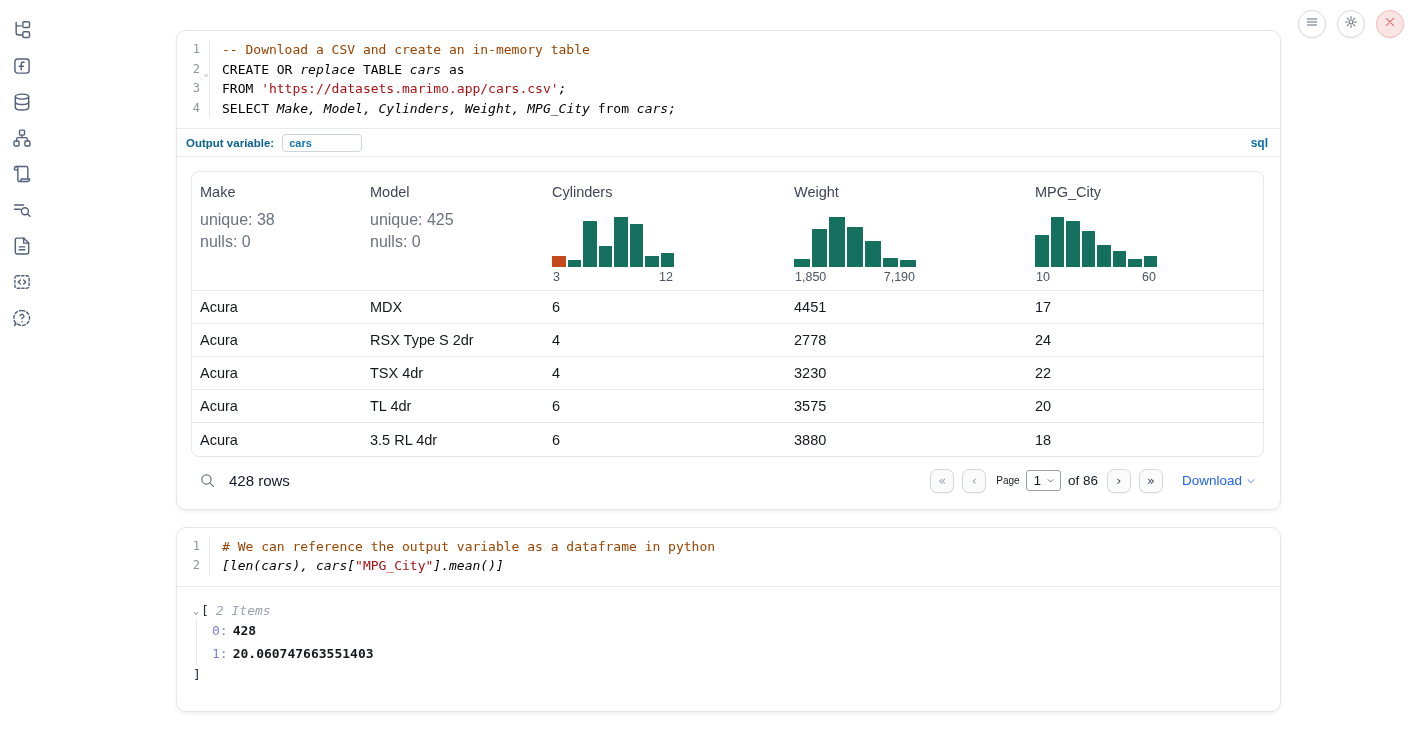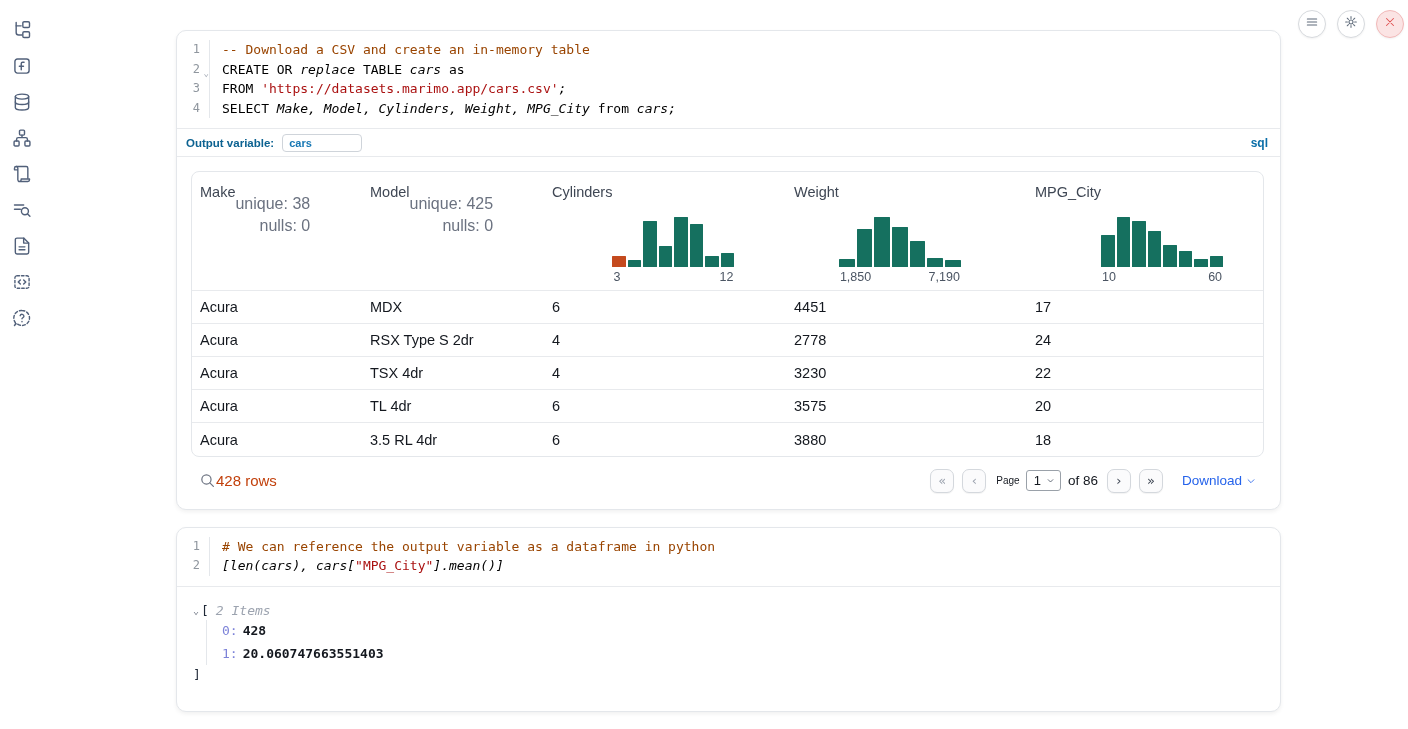--- a/index.html
+++ b/index.html
@@ -52,35 +52,35 @@
     margin-left:8px; width:80px; height:18px; border:1px solid #cfd4da; border-radius:4px;
     font-family:"Liberation Sans", sans-serif; font-size:11px; font-weight:bold; color:#1878b4; padding:0 6px; outline:none;
   }
   .lang-badge { margin-left:auto; font-size:12px; font-weight:600; color:#0a6ea8; cursor:pointer; }
 
   
   .table-section { padding:14px 16px 0 14px; }
   .table-card { border:1px solid #e4e7eb; border-radius:8px; overflow:hidden; }
   table.data { width:100%; border-collapse:collapse; }
   table.data th { text-align:left; vertical-align:top; padding:12px 8px 6px 8px; font-weight:normal; }
-  .th-inner { display:flex; height:100px;text-align:right; }
+  .th-inner { display:flex; flex-direction:column; height:100px; }
   .col-label { font-size:14.5px; color:#3f4754; }
   .col-stats { margin-top:9px; font-size:16px; color:#6b7280; line-height:1.35; }
   .hist-wrap { margin-top:auto; width:122px; }
   .hist { height:50px; display:flex; align-items:flex-end; gap:2px; }
   .hist .bar { flex:1; background:#15705f; border-radius:0.5px; }
   .hist .bar.highlight { background:#c44a1e; }
   .hist-labels { display:flex; justify-content:space-between; font-size:12.5px; color:#4b5563; margin-top:3px; padding:0 1px; }
   table.data td { border-top:1px solid #e8eaed; padding:0 8px; height:33px; font-size:14.5px; color:#14181f; }
 
   
   .table-footer { display:flex; align-items:center; padding:12px 24px 16px 22px; }
   .search-icon { width:17px; height:17px; color:#6b7280; cursor:pointer; }
   .search-icon svg { width:17px; height:17px; stroke:currentColor; fill:none; stroke-width:1.7; stroke-linecap:round; }
-  .row-count { font-size:15px; color:#c2410c; }
+  .row-count { margin-left:13px; font-size:15px; color:#0f172a; }
   .pager { margin-left:auto; display:flex; align-items:center; }
   .pg-btn {
     width:24px; height:24px; border:1px solid #d4d8dd; border-radius:7px; background:#fbfbfc;
     box-shadow:0 1px 1px rgba(0,0,0,.05); display:flex; align-items:center; justify-content:center;
     font-size:13px; color:#3f4754; cursor:pointer; margin-right:8px; font-family:"DejaVu Sans", sans-serif;
   }
   .pg-btn.disabled { color:#9ca3af; }
   .pg-text { font-size:10px; color:#14181f; margin:0 6px 0 2px; }
   .page-select {
     display:inline-flex; align-items:center; gap:5px; border:1px solid #9aa1a9; border-radius:3px;
@@ -90,21 +90,21 @@
   .of-text { font-size:13.5px; color:#14181f; margin-right:9px; }
   .download { margin-left:19px; display:flex; align-items:center; gap:4px; color:#2563eb; font-size:13.5px; cursor:pointer; }
   .download svg { width:10px; height:10px; stroke:#2563eb; fill:none; stroke-width:2; stroke-linecap:round; }
 
   
   .tree-output { font-family:"DejaVu Sans Mono", monospace; font-size:13px; padding:16px 18px 26px 16px; color:#1f2937; }
   .tree-head { display:flex; align-items:center; }
   .tree-chevron { font-size:10px; color:#6b7280; margin-right:2px; cursor:pointer; }
   .tree-bracket { color:#1f2937; }
   .tree-summary { margin-left:7px; color:#9ca3af; font-style:italic; }
-  .tree-children { margin-left:13px; border-left:1px solid #e4e7eb; padding-left:15px; margin-top:2px; }
+  .tree-children { margin-left:3px; border-left:1px solid #e4e7eb; padding-left:15px; margin-top:2px; }
   .tree-item { line-height:22.5px; }
   .tree-key { color:#7c82d8; }
   .tree-val { color:#14181f; font-weight:bold; margin-left:5px; }
   .tree-close { line-height:20px; }
 </style>
 </head>
 <body>
 
 <aside class="sidebar">
   <div class="side-btn">

